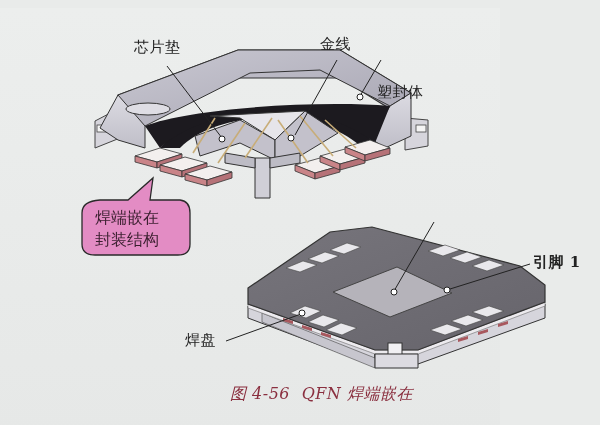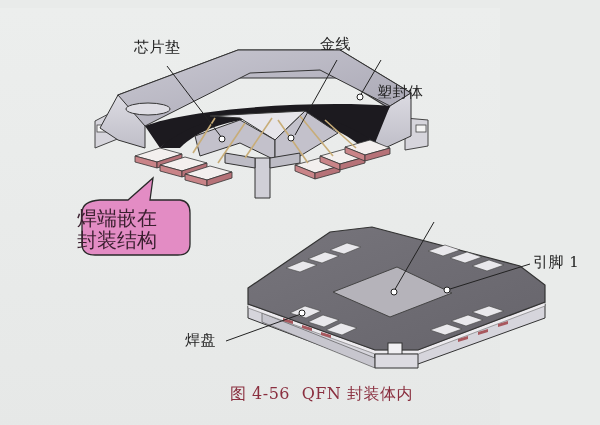--- a/index.html
+++ b/index.html
@@ -1,22 +1,22 @@
 <!DOCTYPE html>
 <html><head>
 <meta charset="utf-8">
 <style>
   html, body { margin:0; padding:0; }
   body { width:600px; height:425px; overflow:hidden; background:#e9ebea; font-family:"DejaVu Serif", serif; position:relative; }
   .stage { position:absolute; left:0; top:8px; width:500px; height:425px; background:linear-gradient(180deg,#eceeed 0%,#e6e8e7 100%); }
   svg { position:absolute; left:0; top:0; }
   .lbl { position:absolute; font-family:"DejaVu Serif", serif; font-size:15px; color:#222; white-space:nowrap; letter-spacing:0.5px; }
-  .callout-text { position:absolute; left:77px; top:199px; width:100px; font-family:"DejaVu Sans", sans-serif; font-size:20px; line-height:22px; color:#3a1f2f; }
+  .callout-text { position:absolute; left:77px; top:199px; width:100px; font-family:"DejaVu Sans", sans-serif; font-size:16px; line-height:22px; color:#3a1f2f; text-align:center; }
   .caption { position:absolute; left:230px; top:376px; font-family:"DejaVu Serif", serif; font-size:16px; color:#8a2f3f; white-space:nowrap; letter-spacing:0.5px; }
-  .caption span { margin-right:6px; }
+  .caption span { margin-right:6px;font-style:italic; }
 </style>
 </head>
 <body>
 
 <div class="stage">
 
 <svg width="600" height="425" viewBox="0 0 600 425">
   <defs>
     <linearGradient id="moldTop" x1="0" y1="0" x2="1" y2="1">
       <stop offset="0" stop-color="#c9c8d2"></stop>
@@ -174,21 +174,21 @@
 
 <div class="lbl" style="left:134px; top:30px;">芯片垫</div>
 <div class="lbl" style="left:320px; top:27px;">金线</div>
 <div class="lbl" style="left:377px; top:27px;margin-top:48px;">塑封体</div>
 
 <div class="callout-text">
   <div>焊端嵌在</div>
   <div>封装结构</div>
 </div>
 
-<div class="lbl" style="left:533px; top:245px;">引脚  1</div>
+<div class="lbl" style="left:533px; top:245px;font-weight:bold;">引脚  1</div>
 <div class="lbl" style="left:185px; top:323px;font-family:Liberation Serif, serif;">焊盘</div>
 
 <div class="caption">
   <span>图 4-56</span>
-  <span>QFN 封装体内</span>
+  <span>QFN 焊端嵌在</span>
 </div>
 
 </div>
 
 </body></html>

